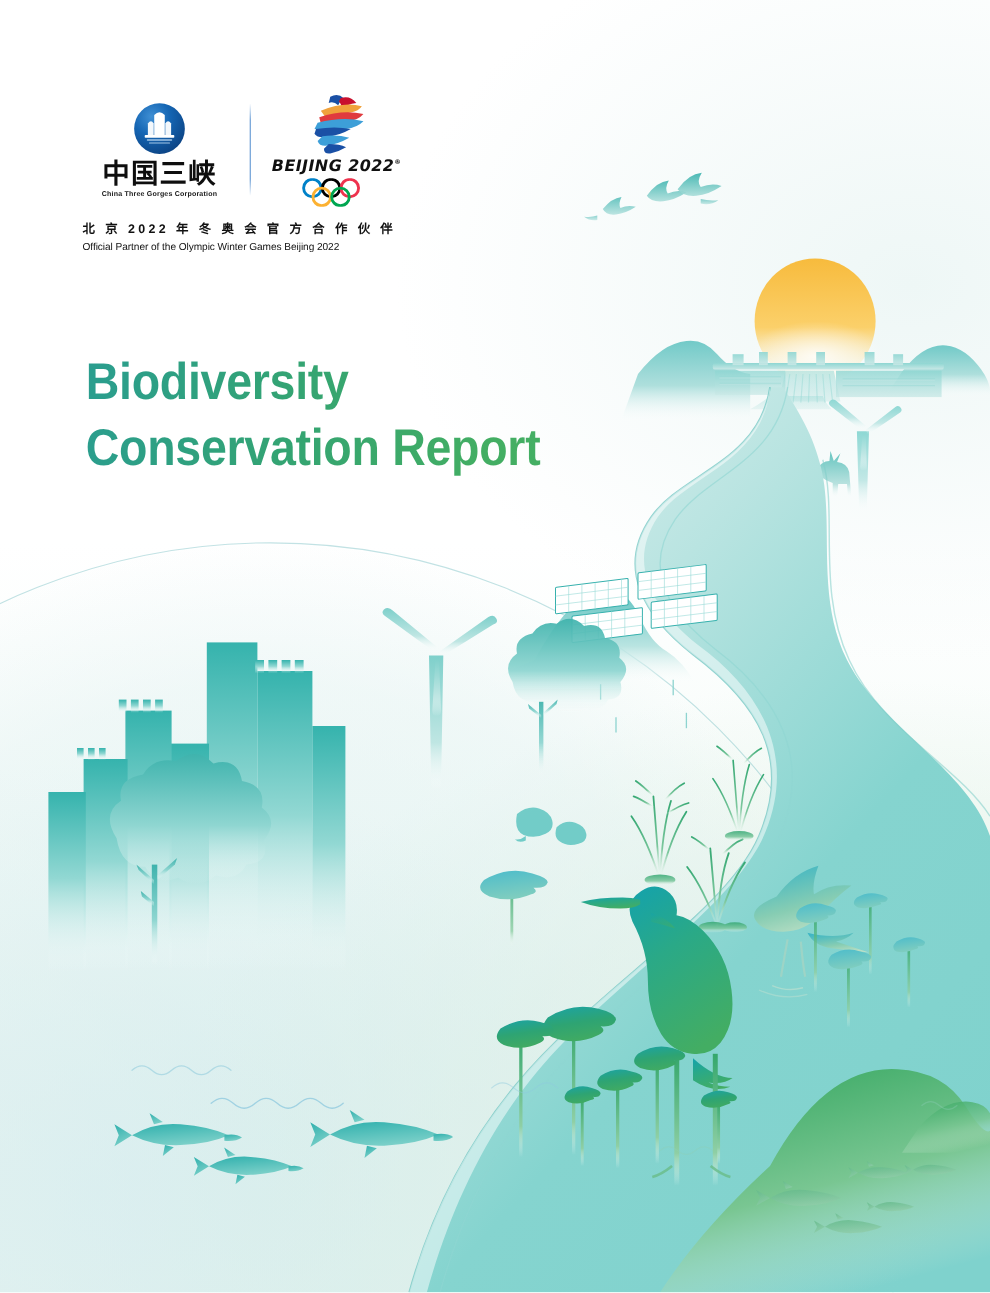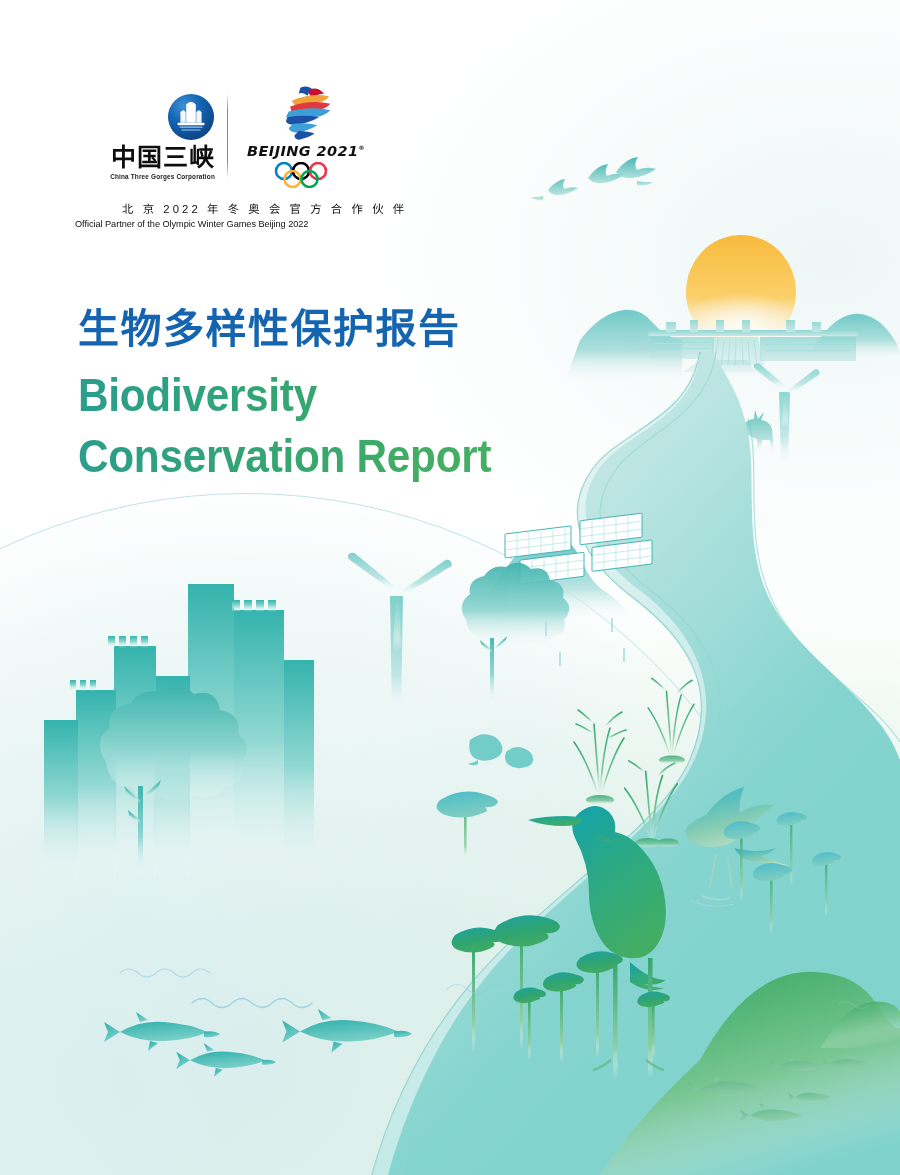--- a/index.html
+++ b/index.html
@@ -35,21 +35,21 @@
     position:absolute;
     left:-330px;bottom:-470px;
     width:1150px;height:1150px;
     border-radius:50%;
     border:1px solid rgba(120,190,196,.45);
   }
 
   
   .header{position:absolute;left:75px;top:82px;width:330px;}
   .logos{display:flex;align-items:center;height:108px;}
-  .ctg-logo{width:140px;display:flex;flex-direction:column;align-items:flex-end;}
+  .ctg-logo{width:140px;display:flex;flex-direction:column;align-items:center;}
   .ctg-mark{width:48px;height:48px;}
   .ctg-cn{
     font-family:"DejaVu Sans","Liberation Sans",sans-serif;
     font-weight:700;font-size:25px;letter-spacing:1px;color:#0e0e0e;
     margin-top:4px;line-height:1;white-space:nowrap;
   }
   .ctg-en{
     font-size:6.4px;font-weight:700;color:#1a1a1a;letter-spacing:.18px;
     margin-top:3px;white-space:nowrap;
   }
@@ -58,22 +58,22 @@
   .oly-emblem{width:74px;height:56px;}
   .oly-word{
     font-family:"DejaVu Sans","Liberation Sans",sans-serif;
     font-style:italic;font-weight:700;font-size:14.5px;letter-spacing:.4px;
     color:#101010;margin-top:2px;white-space:nowrap;position:relative;
   }
   .oly-word sup{font-size:6px;vertical-align:super;}
   .oly-rings{width:66px;height:26px;margin-top:3px;}
   .partner{margin-top:12px;}
   .partner-cn{
-    font-size:11.3px;font-weight:400;color:#111;letter-spacing:3.1px;
-    white-space:nowrap;line-height:1.35;margin-left:47px;
+    font-size:11.3px;font-weight:700;color:#111;letter-spacing:3.1px;
+    white-space:nowrap;line-height:1.35;
   }
   .partner-en{
     font-size:9.2px;font-weight:400;color:#111;letter-spacing:-.05px;
     white-space:nowrap;line-height:1.4;margin-top:1px;
   }
 
   
   .titles{position:absolute;left:78px;top:305px;width:560px;}
   .title-cn{
     font-family:"DejaVu Sans","Liberation Sans",sans-serif;
@@ -593,39 +593,38 @@
           <path d="M42 4 q10-5 17 2 q-5 3 -7 9 q-6-6 -12-3z" fill="#1a50a5"></path>
           <path d="M55 6 q12-4 20 6 q-12 1 -17 8 q-3-8 -5-10z" fill="#c8102e"></path>
           <path d="M30 22 q28-12 52-6 q-4 6 -14 8 q-20 4 -32 6z" fill="#f0a23c"></path>
           <path d="M28 30 q30-10 56-4 q-6 7 -18 9 q-22 3 -36 3z" fill="#e03a3e"></path>
           <path d="M26 37 q32-8 58-2 q-8 8 -22 10 q-24 3 -40 0z" fill="#3d9fd8"></path>
           <path d="M24 45 q24-4 44 0 q-14 8 -30 10 q-12 2 -16-4z" fill="#1a50a5"></path>
           <path d="M32 54 q20-2 34 2 q-14 8 -28 10 q-10 1 -12-6z" fill="#3d9fd8"></path>
           <path d="M40 64 q14 0 22 4 q-10 6 -20 8 q-8 1 -8-6z" fill="#1a50a5"></path>
         </svg>
         <div class="oly-word">
-          <span>BEIJING 2021</span><sup>®</sup>
+          <span>BEIJING 2022</span><sup>®</sup>
         </div>
         <svg class="oly-rings" viewBox="0 0 132 52">
           <g fill="none" stroke-width="5.2">
             <circle cx="22" cy="18" r="16" stroke="#0081c8"></circle>
             <circle cx="56" cy="18" r="16" stroke="#000000"></circle>
             <circle cx="90" cy="18" r="16" stroke="#ee334e"></circle>
             <circle cx="39" cy="34" r="16" stroke="#fcb131"></circle>
             <circle cx="73" cy="34" r="16" stroke="#00a651"></circle>
           </g>
         </svg>
       </div>
     </div>
 
     <div class="partner">
       <div class="partner-cn">北 京 2022 年 冬 奥 会 官 方 合 作 伙 伴</div>
       <div class="partner-en">Official Partner of the Olympic Winter Games Beijing 2022</div>
     </div>
   </div>
 
   <div class="titles">
-    <h1 class="title-cn">生物多样性保护报告</h1>
     <h2 class="title-en">Biodiversity
 Conservation Report</h2>
   </div>
 
 </div>
 
 </body></html>

